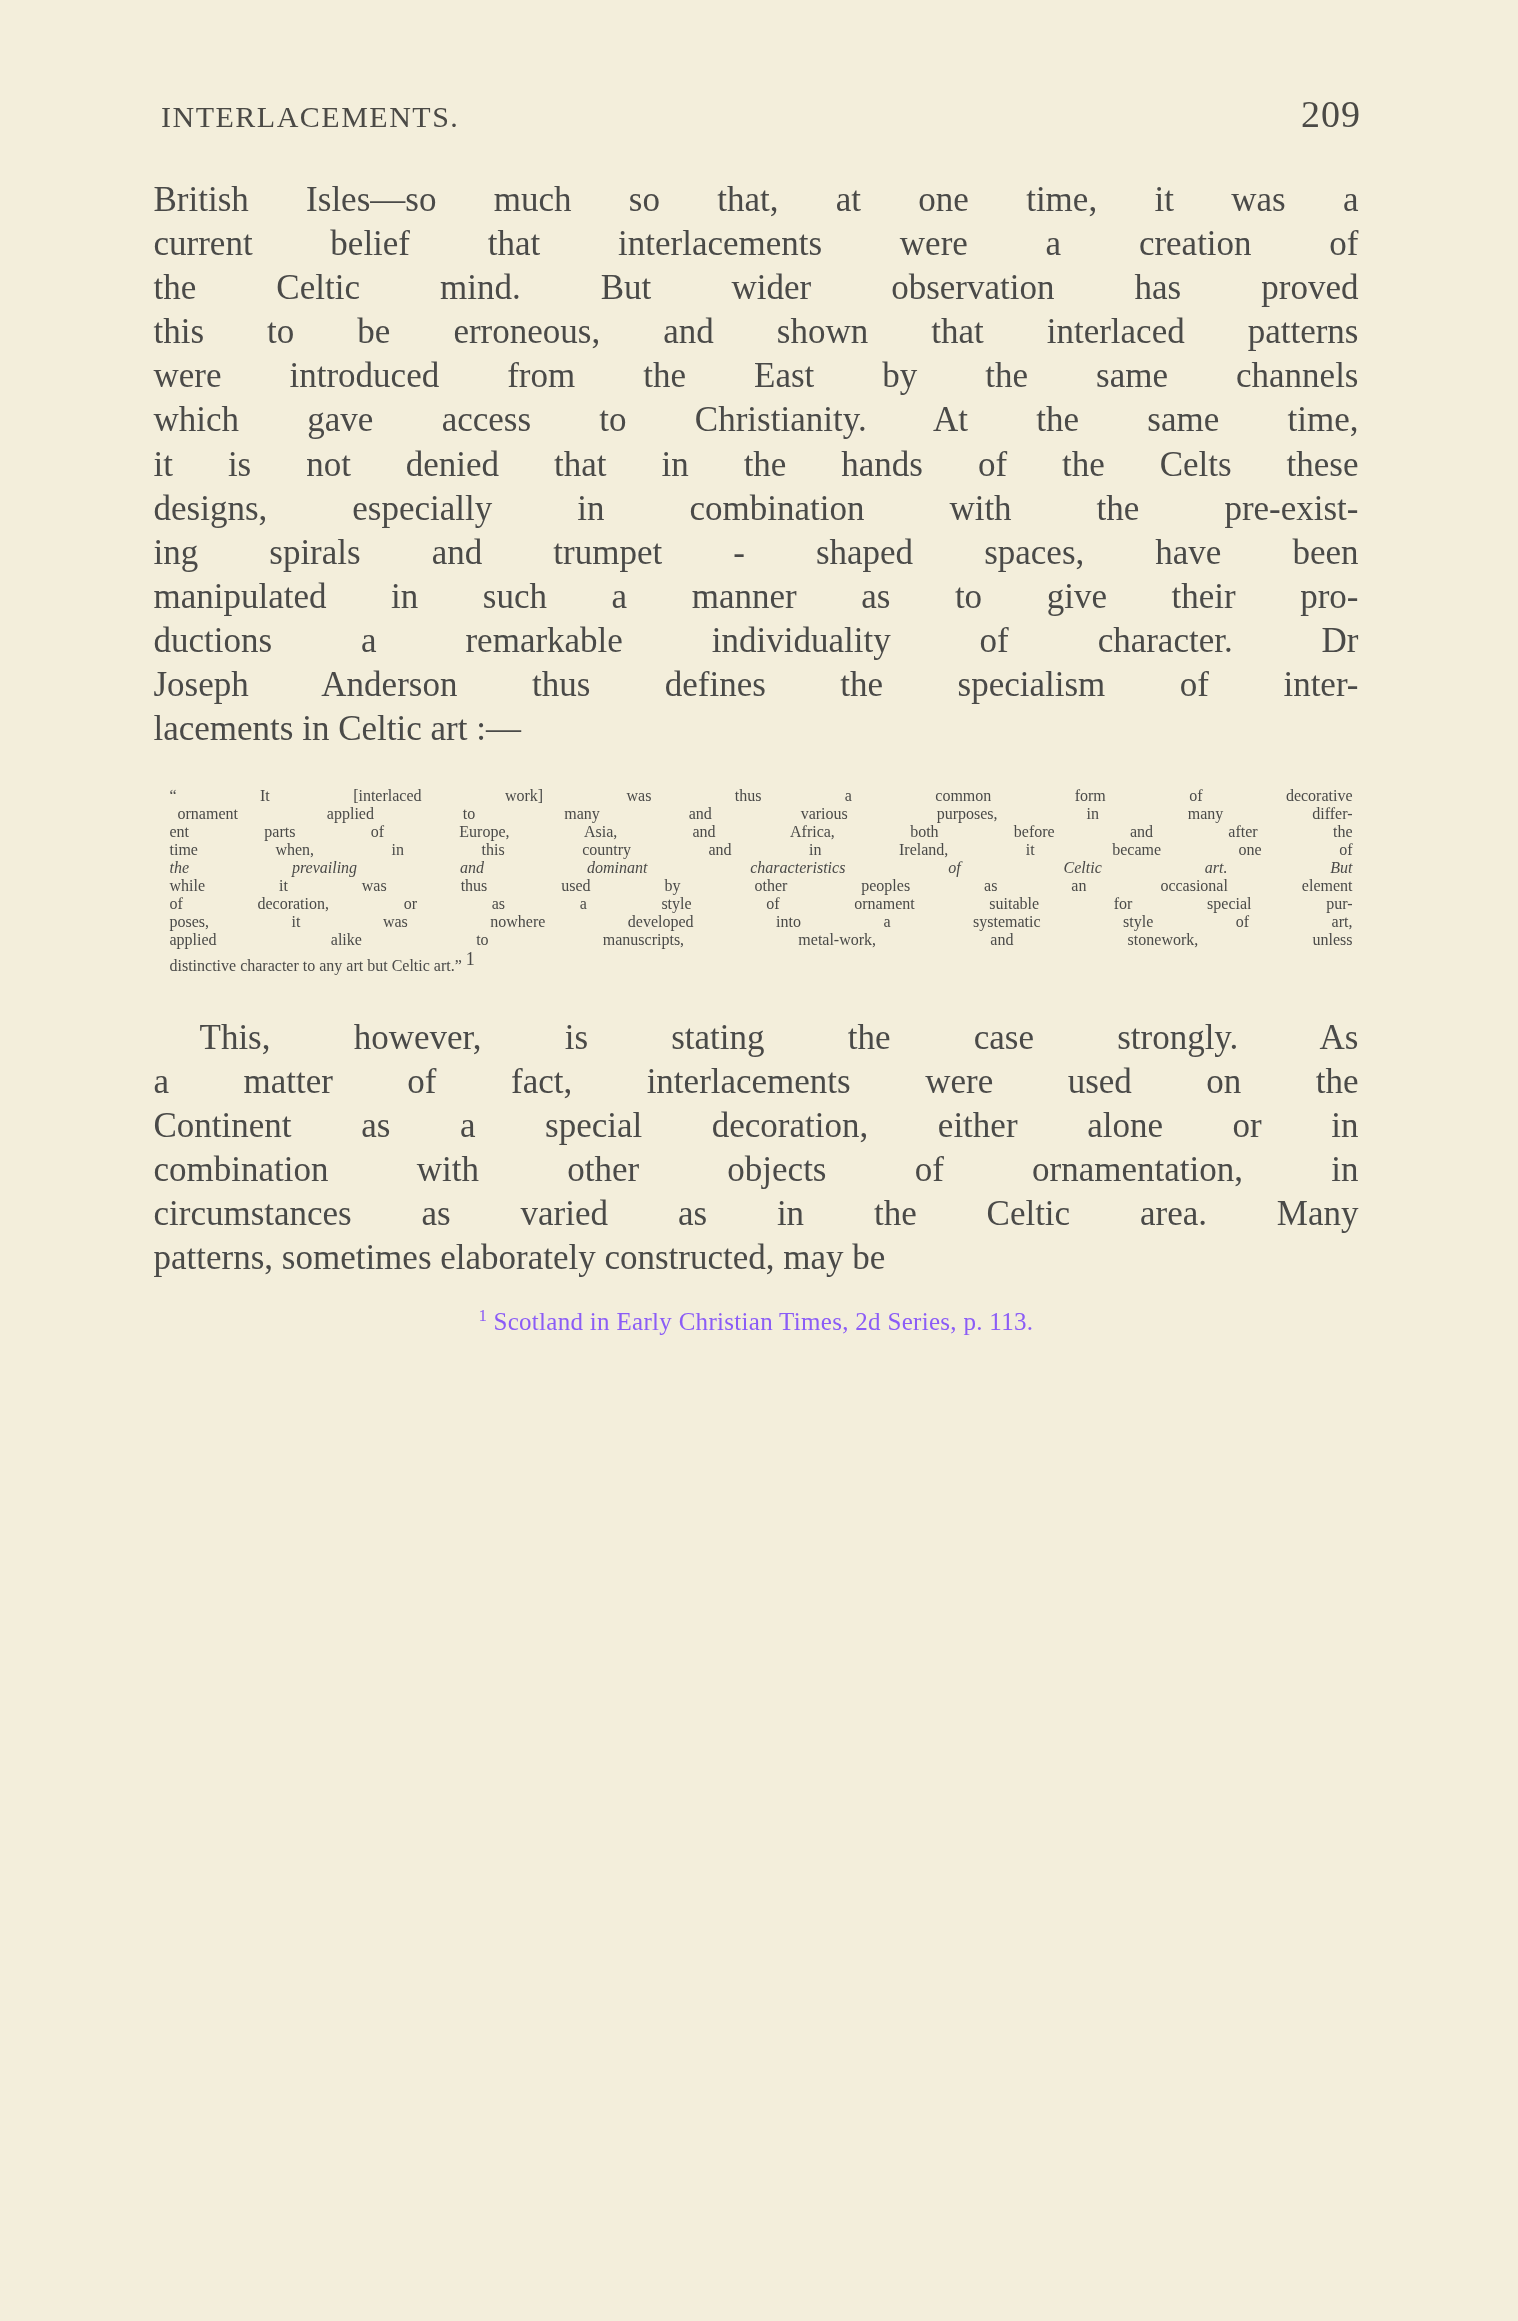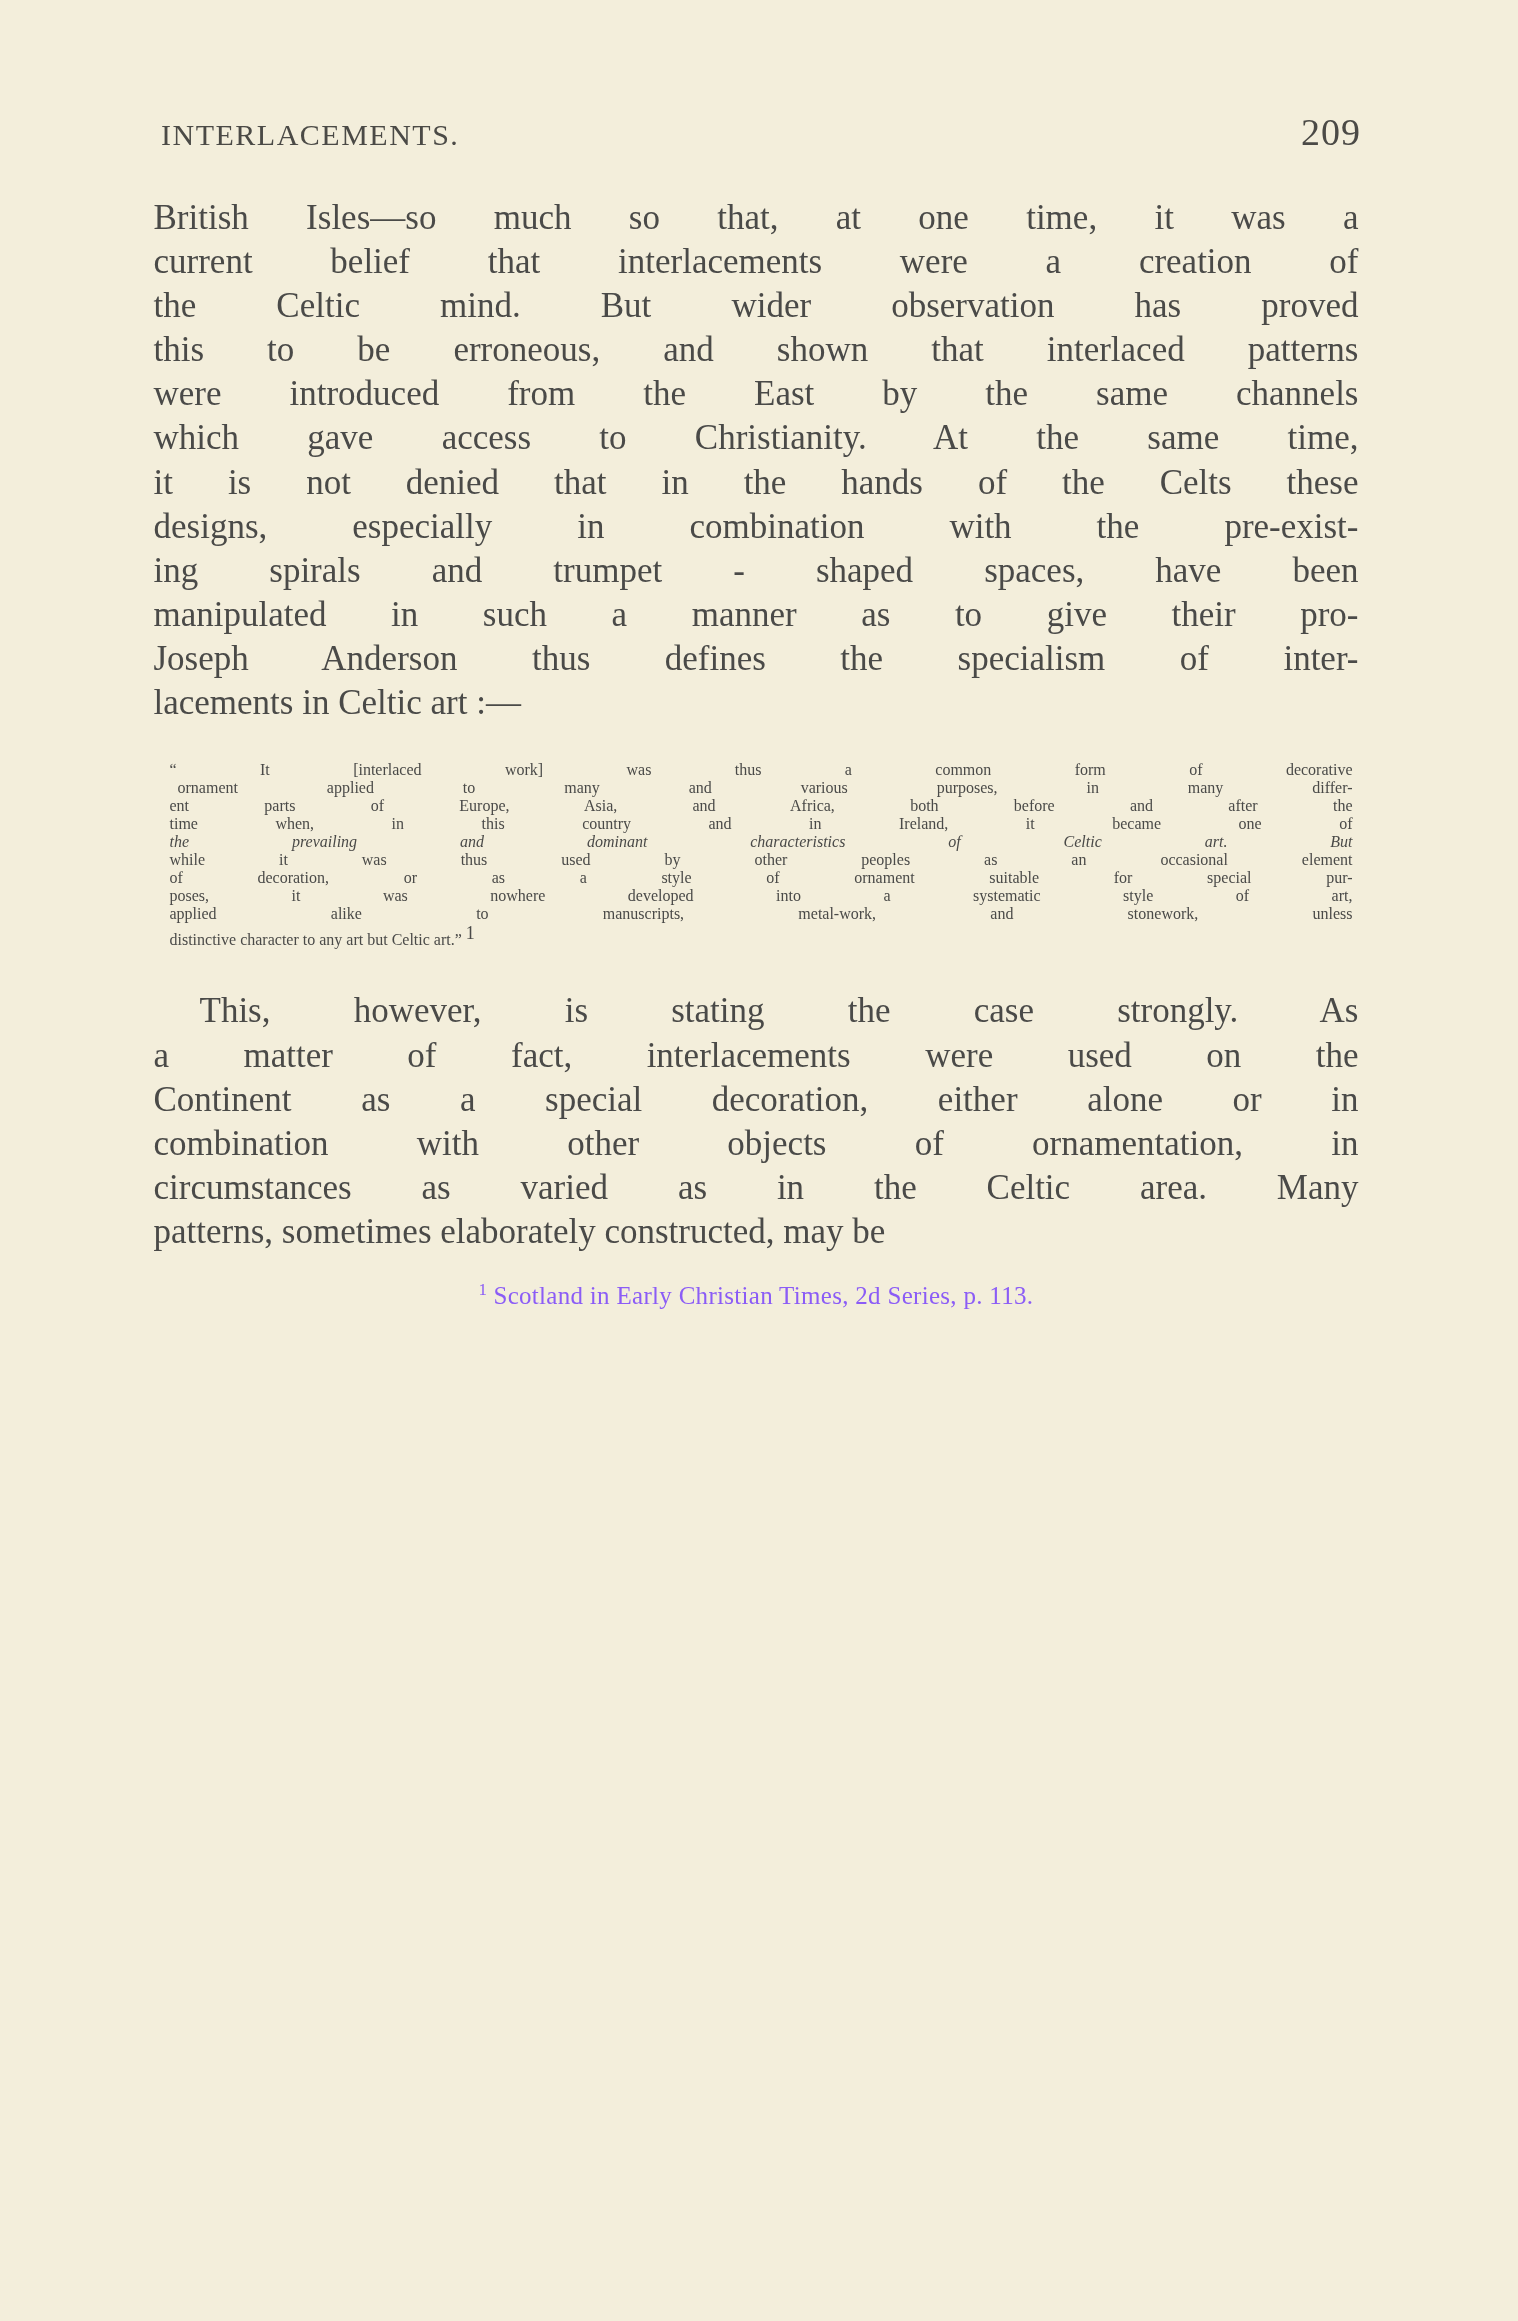--- a/index.html
+++ b/index.html
@@ -17,21 +17,21 @@
   .page {
     position: relative;
     width: 1518px;
     height: 2321px;
     background: #f3eedb;
     box-sizing: border-box;
   }
   .content {
     position: absolute;
     left: 96px;
-    top: 110px;
+    top: 92px;
     width: 1320px;
   }
   .header {
     display: flex;
     align-items: baseline;
     justify-content: space-between;
     width: 1200px;
     margin: 0 auto 42px auto;
     padding-left: 10px;
   }
@@ -97,20 +97,21 @@
         <div class="line" style="font-size: 35px; line-height: 1.26; text-align: justify; text-align-last: justify; white-space: normal; margin-top: 41px;">British Isles—so much so that, at one time, it was a</div>
         <div class="line" style="font-size: 35px; line-height: 1.26; text-align: justify; text-align-last: justify; white-space: normal;">current belief that interlacements were a creation of</div>
         <div class="line" style="font-size: 35px; line-height: 1.26; text-align: justify; text-align-last: justify; white-space: normal;">the Celtic mind.  But wider observation has proved</div>
         <div class="line" style="font-size: 35px; line-height: 1.26; text-align: justify; text-align-last: justify; white-space: normal;">this to be erroneous, and shown that interlaced patterns</div>
         <div class="line" style="font-size: 35px; line-height: 1.26; text-align: justify; text-align-last: justify; white-space: normal;">were introduced from the East by the same channels</div>
         <div class="line" style="font-size: 35px; line-height: 1.26; text-align: justify; text-align-last: justify; white-space: normal;">which gave access to Christianity.  At the same time,</div>
         <div class="line" style="font-size: 35px; line-height: 1.26; text-align: justify; text-align-last: justify; white-space: normal;">it is not denied that in the hands of the Celts these</div>
         <div class="line" style="font-size: 35px; line-height: 1.26; text-align: justify; text-align-last: justify; white-space: normal;">designs, especially in combination with the pre-exist-</div>
         <div class="line" style="font-size: 35px; line-height: 1.26; text-align: justify; text-align-last: justify; white-space: normal;">ing spirals and trumpet - shaped spaces, have been</div>
         <div class="line" style="font-size: 35px; line-height: 1.26; text-align: justify; text-align-last: justify; white-space: normal;">manipulated in such a manner as to give their pro-</div>
+        <div class="line" style="font-size: 35px; line-height: 1.26; text-align: justify; text-align-last: justify; white-space: normal;">ductions a remarkable individuality of character.  Dr</div>
         <div class="line" style="font-size: 35px; line-height: 1.26; text-align: justify; text-align-last: justify; white-space: normal;">Joseph Anderson thus defines the specialism of inter-</div>
         <div class="line" style="font-size: 35px; line-height: 1.26; text-align: justify; text-align-last: left; white-space: normal;">lacements in Celtic art :—</div>
       </div>
 
       <div class="quote-lines">
         <div class="line" style="text-align: justify; text-align-last: justify; white-space: normal;">“ It [interlaced work] was thus a common form of decorative</div>
         <div class="line" style="text-align: justify; text-align-last: justify; white-space: normal; margin-left: 8px;">ornament applied to many and various purposes, in many differ-</div>
         <div class="line" style="text-align: justify; text-align-last: justify; white-space: normal;">ent parts of Europe, Asia, and Africa, both before and after the</div>
         <div class="line" style="text-align: justify; text-align-last: justify; white-space: normal;">time when, in this country and in Ireland, it became one of</div>
         <div class="line" style="text-align: justify; text-align-last: justify; white-space: normal; font-style: italic;">the prevailing and dominant characteristics of Celtic art.  But</div>

